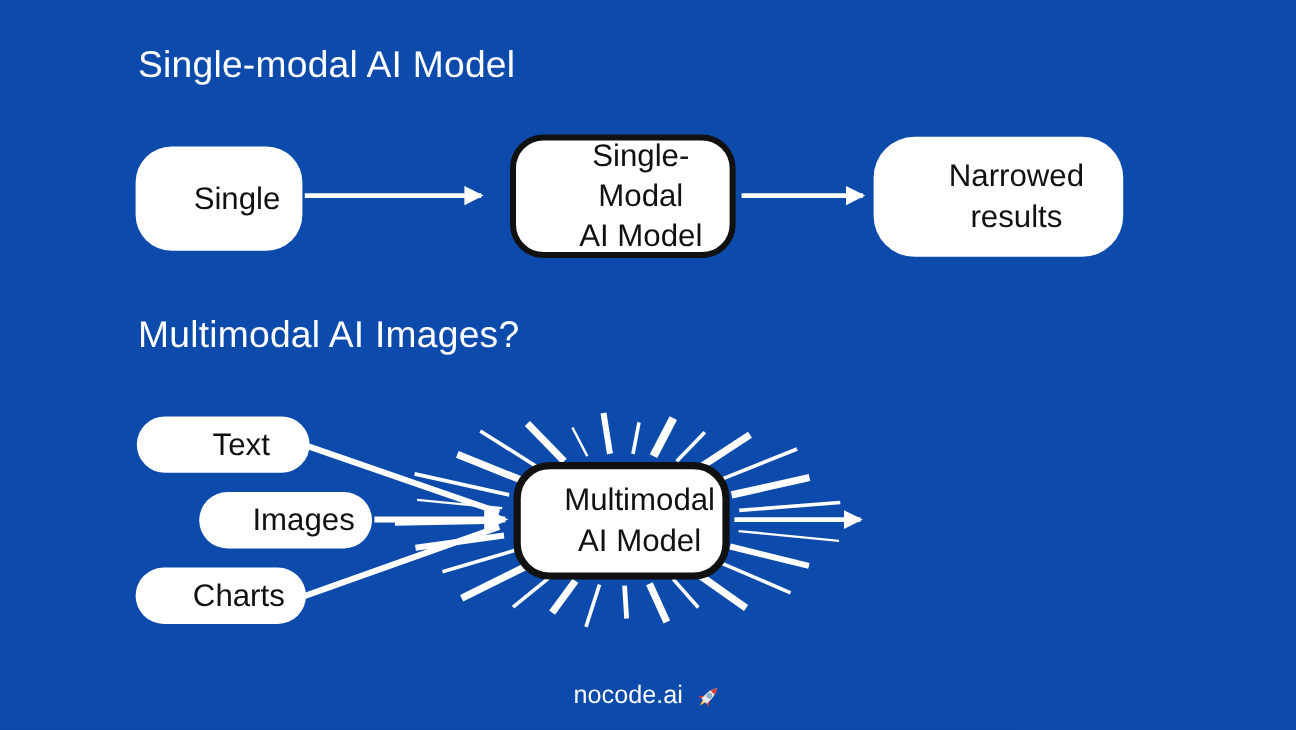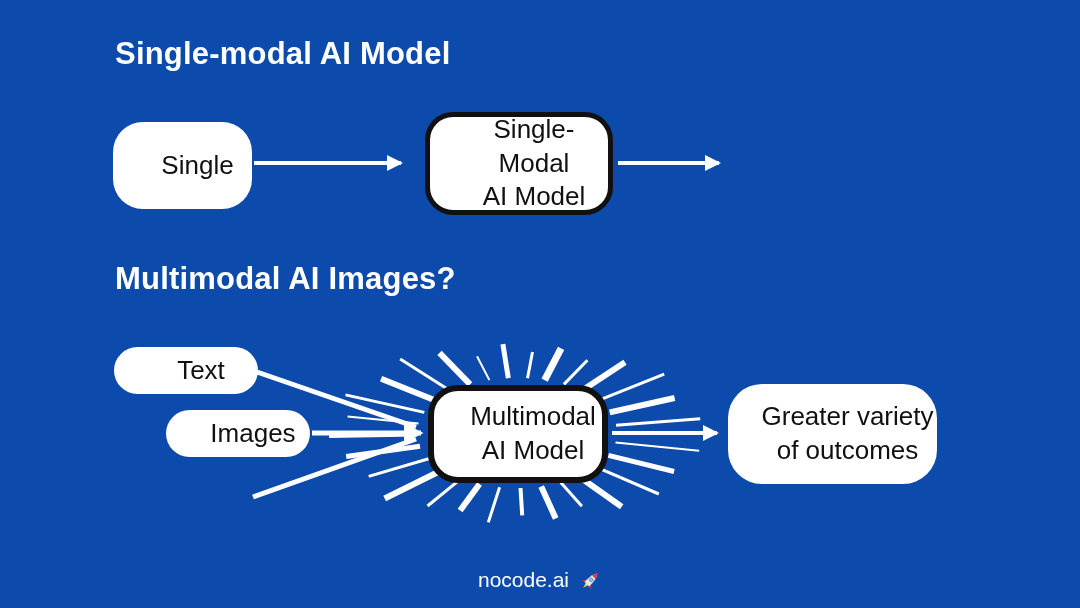--- a/index.html
+++ b/index.html
@@ -14,21 +14,21 @@
   body{
     width:1080px;height:608px;overflow:hidden;
     font-family:"Liberation Sans", sans-serif;
     background:var(--background);
   }
   .canvas{position:relative;width:1080px;height:608px;background:var(--background);}
   #fx{position:absolute;left:0;top:0;width:1080px;height:608px;}
   .title{
     position:absolute;left:115px;
     color:var(--title-text);
-    font-weight:700;font-size:31px;letter-spacing:0.2px;
+    font-weight:400;font-size:31px;letter-spacing:0.2px;
     font-family:"Liberation Sans", sans-serif;
   }
   #title-1{top:36px;}
   #title-2{top:261px;}
   .box{
     position:absolute;background:var(--box-fill);color:var(--box-text);
     display:flex;flex-direction:column;justify-content:center;align-items:center;
     text-align:center;font-size:26px;line-height:1.30;
     box-sizing:border-box;
     padding-left:30px;
@@ -101,36 +101,39 @@
 
   <div class="title" id="title-1">Single-modal AI Model</div>
 
   <div class="box" id="s1-source">
     <span>Single</span>
   </div>
   <div class="box" id="s1-model">
     <span>Single-Modal</span>
     <span>AI Model</span>
   </div>
+  <div class="box" id="s1-result">
+    <span>Narrowed</span>
+    <span>results</span>
+  </div>
 
   <div class="title" id="title-2">Multimodal AI Images?</div>
 
   <div class="box pill" id="s2-input-images">
     <span>Images</span>
   </div>
   <div class="box pill" id="s2-input-text">
     <span>Text</span>
   </div>
+  <div class="box pill" id="s2-input-charts">
+    <span>Charts</span>
+  </div>
   <div class="box" id="s2-model">
     <span>Multimodal</span>
     <span>AI Model</span>
-  </div>
-  <div class="box" id="s2-result">
-    <span>Greater variety</span>
-    <span>of outcomes</span>
   </div>
 
   <div class="footer">
     <span>nocode.ai</span>
     <span class="rocket">
       <svg width="24" height="24" viewBox="0 0 24 24" xmlns="http://www.w3.org/2000/svg">
         <g transform="rotate(45 12 12)">
           <path d="M10.5 16.5 L12 22 L13.5 16.5 Z" fill="#f6a623"></path>
           <path d="M10.9 16.5 L12 20 L13.1 16.5 Z" fill="#ffe082"></path>
           <path d="M9.2 12.5 L6 17.5 L9.2 16.2 Z" fill="#e23b2e"></path>

